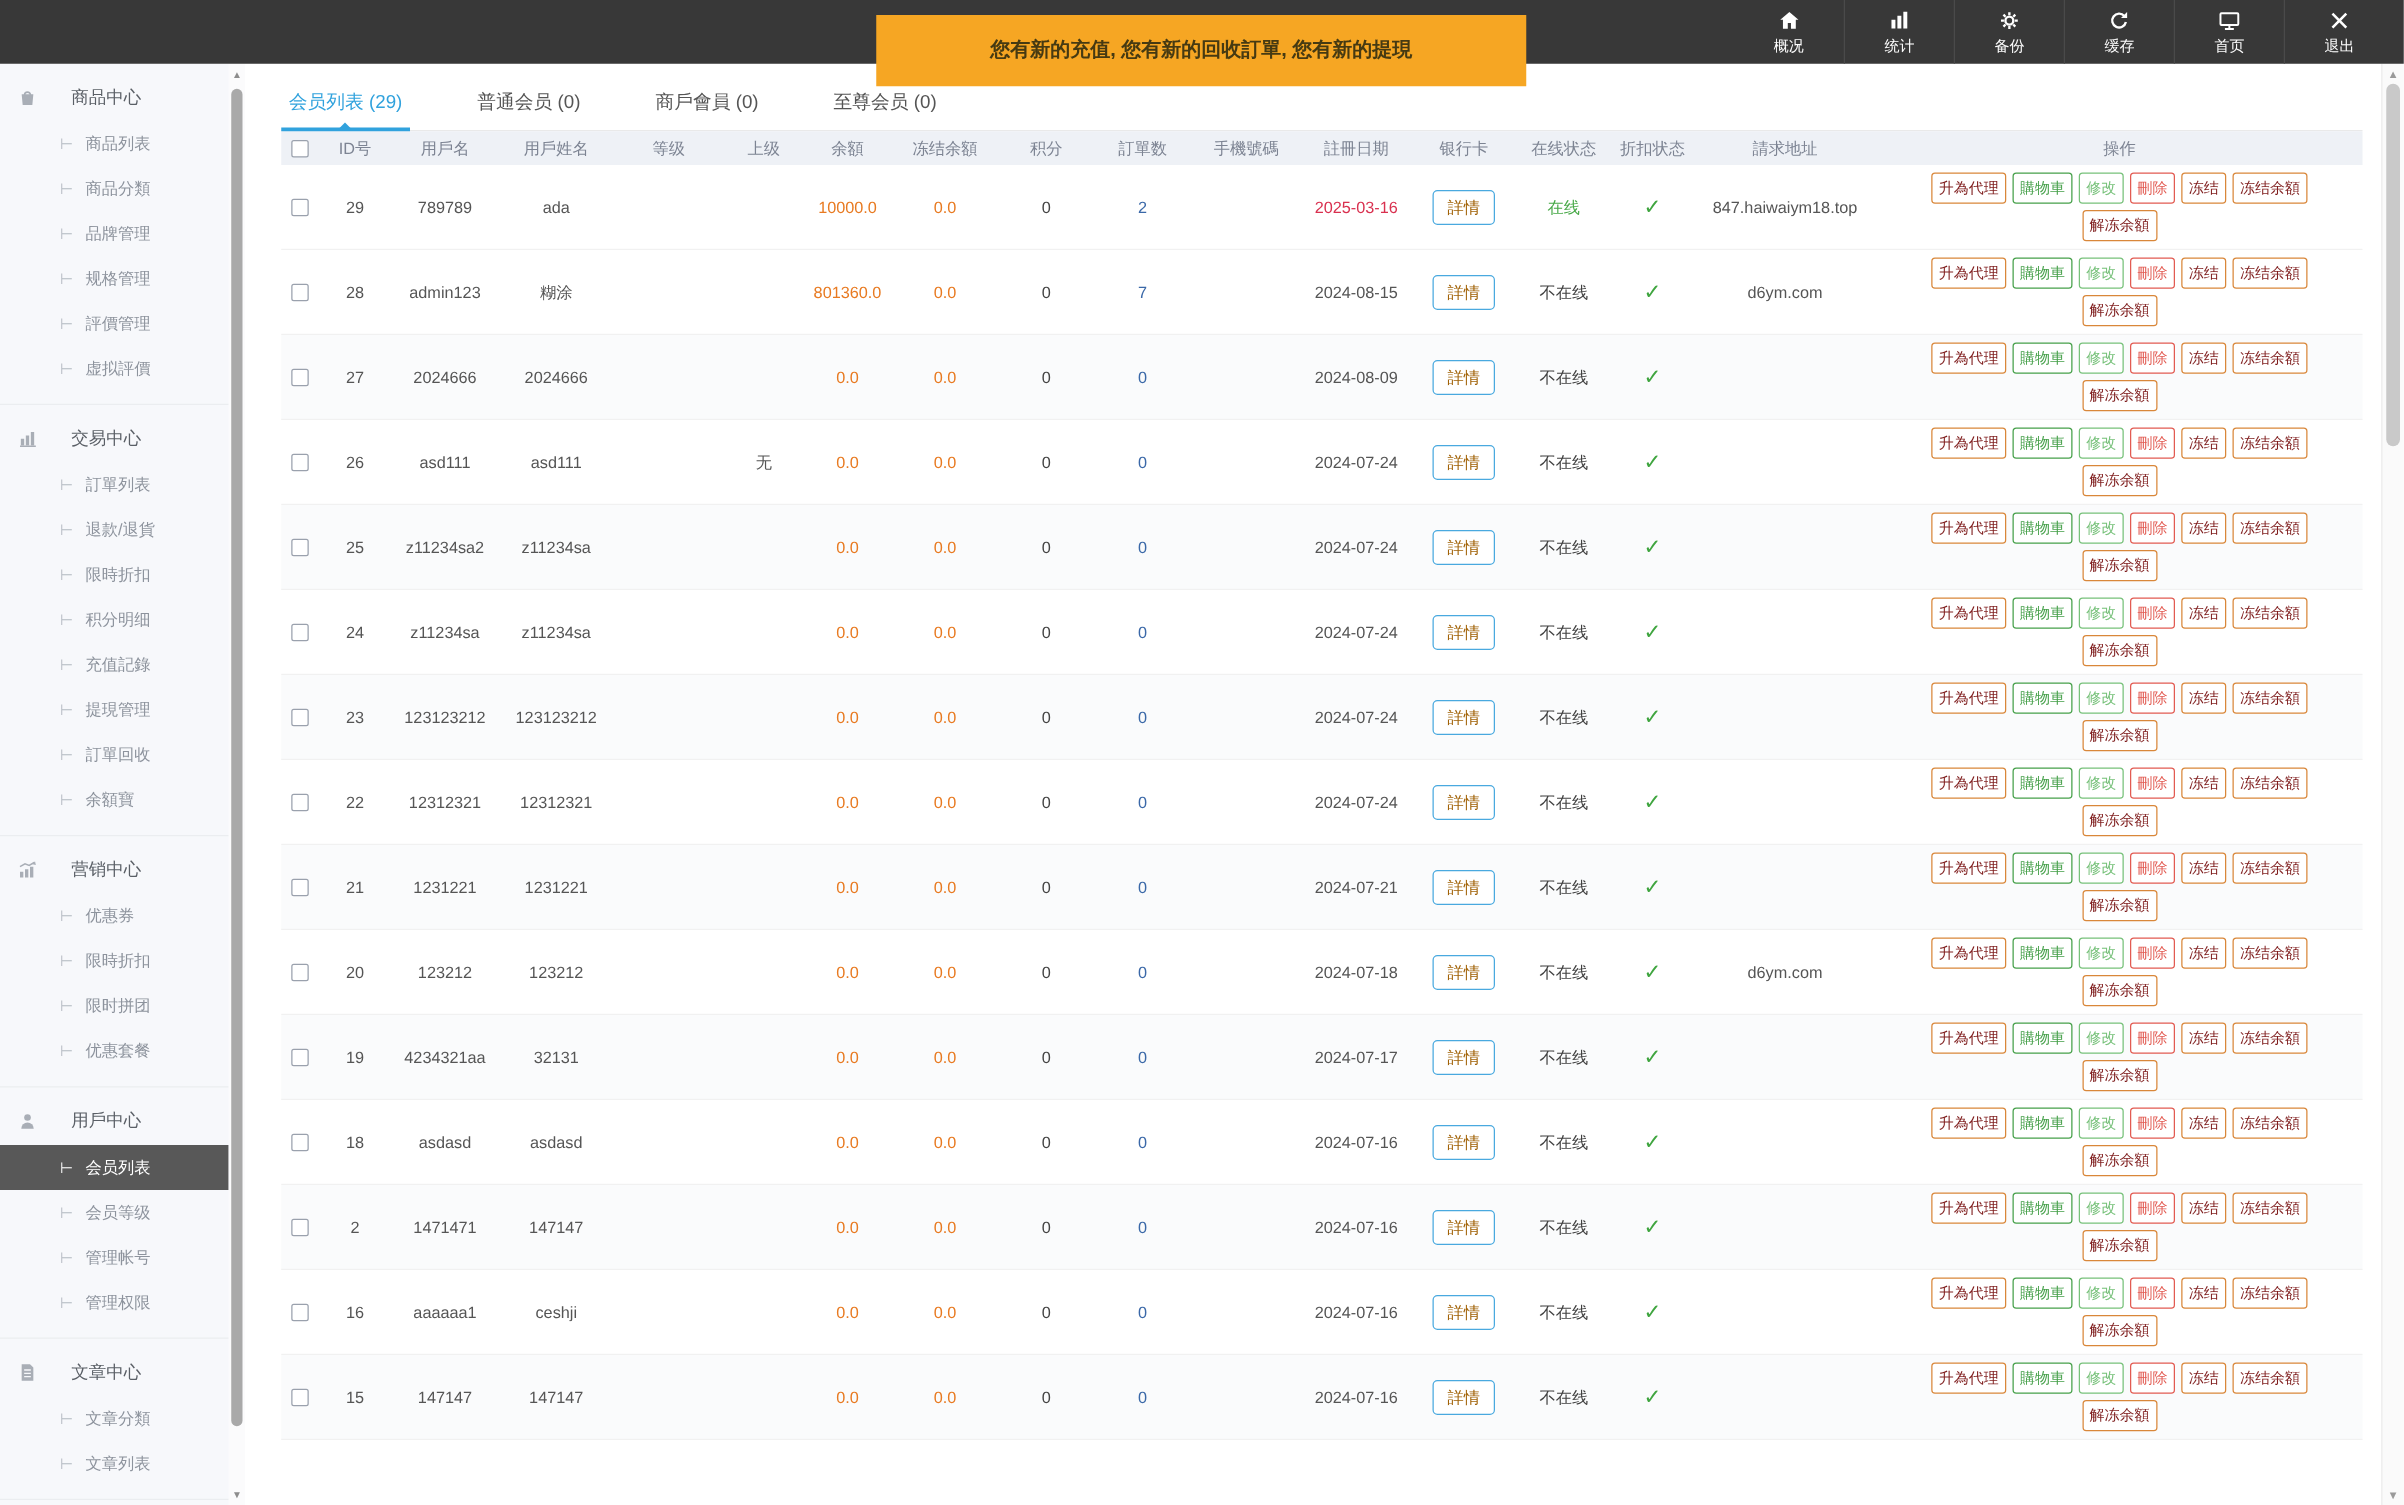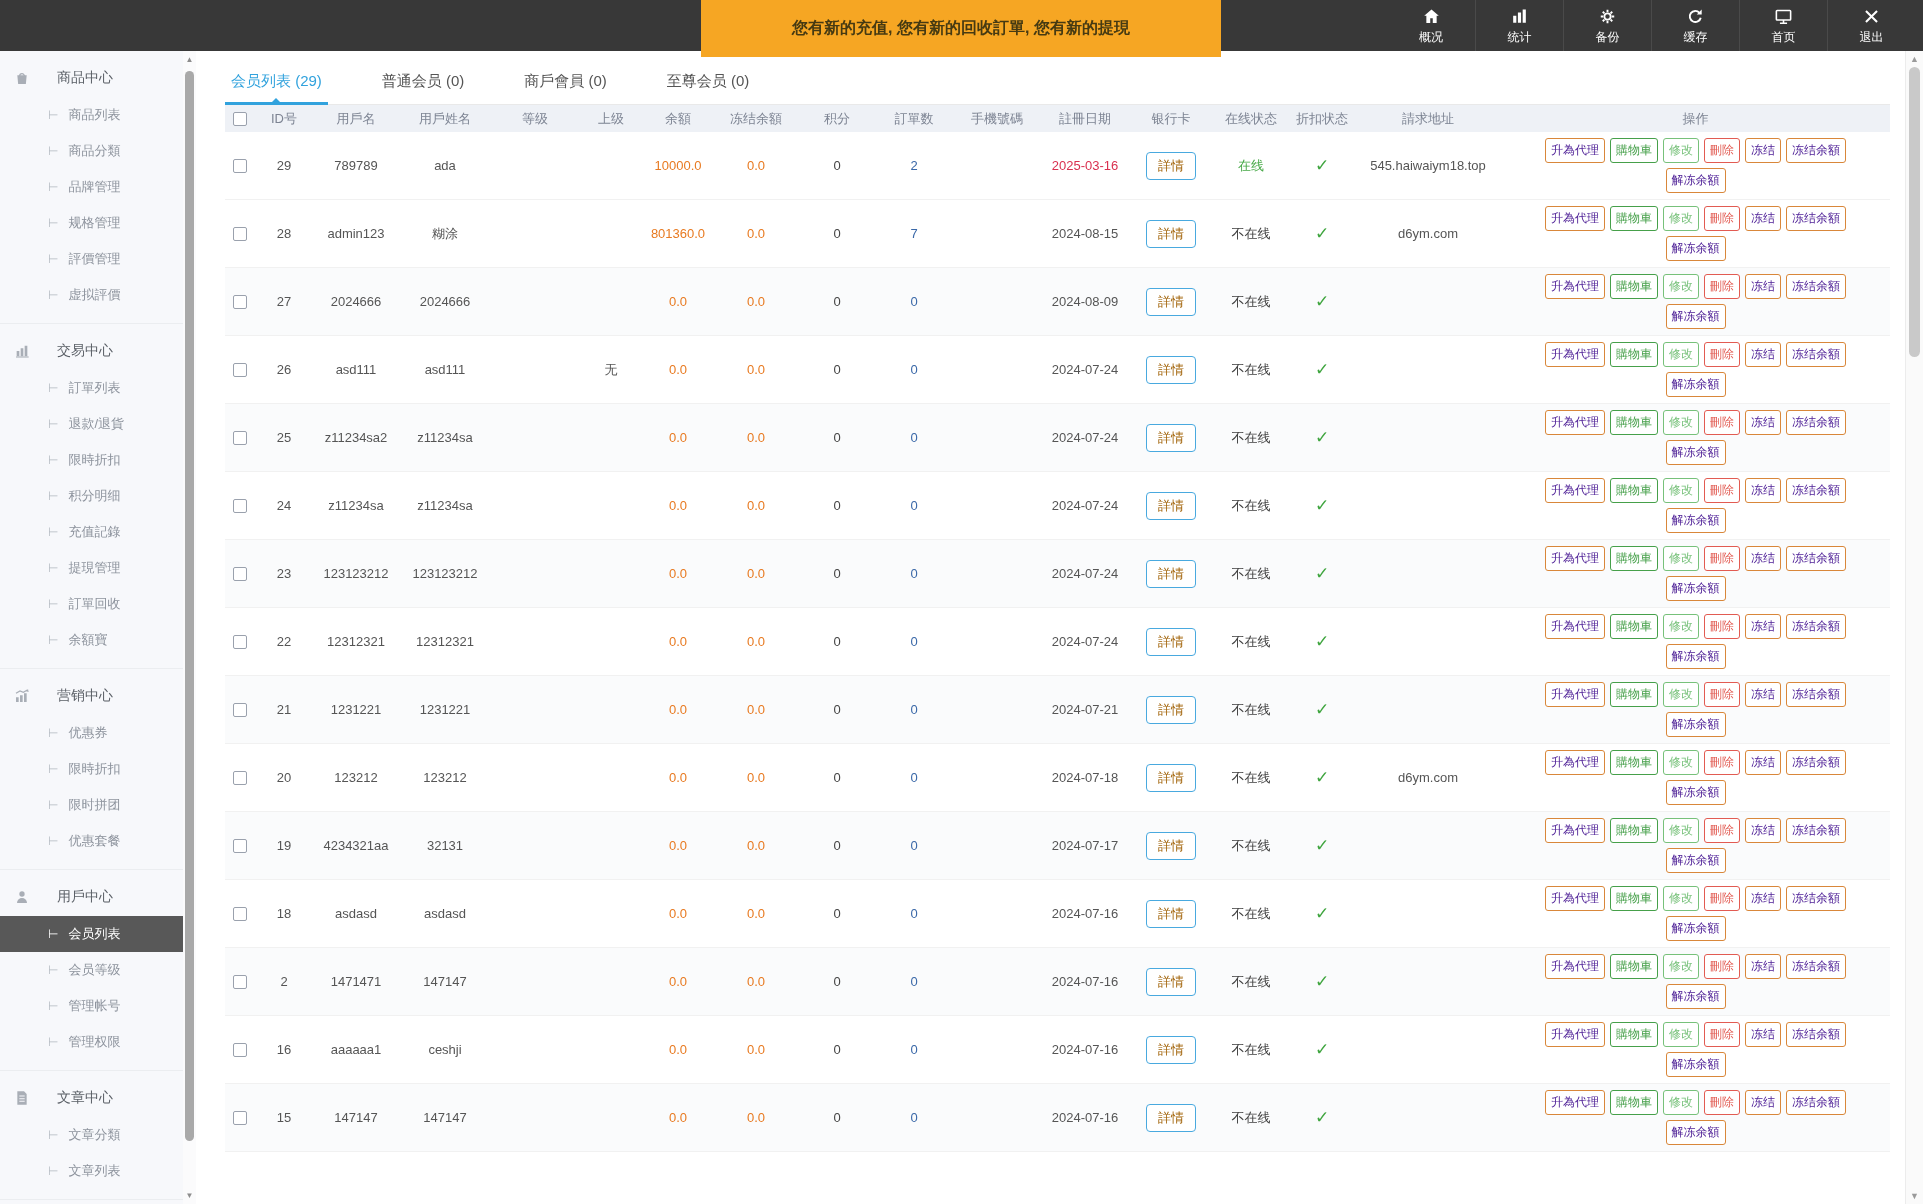--- a/index.html
+++ b/index.html
@@ -2,21 +2,21 @@
 <html><head>
 <meta charset="utf-8">
 <style>
   * { margin:0; padding:0; box-sizing:border-box; }
   html,body { width:1923px; height:1204px; overflow:hidden; background:#fff;
     font-family:"Liberation Sans","DejaVu Sans",sans-serif; font-size:13px; color:#555; }
 
   
   .topbar { position:absolute; left:0; top:0; width:1923px; height:51px; background:#383838; z-index:5; }
   .brand { position:absolute; left:34px; top:0; line-height:51px; color:#fff; font-size:21px; font-weight:bold; letter-spacing:11px; white-space:nowrap; }
-  .banner { position:absolute; left:701px; top:0; width:520px; height:57px; background:#f6a623; color:#463a12; font-size:16px; font-weight:bold; display:flex; align-items:center; justify-content:center; z-index:6; }
+  .banner { position:absolute; left:701px; top:12px; width:520px; height:57px; background:#f6a623; color:#463a12; font-size:16px; font-weight:bold; display:flex; align-items:center; justify-content:center; z-index:6; }
   .topnav { position:absolute; right:8px; top:0; height:51px; display:flex; }
   .nav-item { width:88px; height:51px; display:flex; flex-direction:column; align-items:center; justify-content:center; color:#fff; cursor:pointer; }
   .nav-item + .nav-item { border-left:1px solid #4a4a4a; }
   .nav-ic { height:22px; display:flex; align-items:center; }
   .nav-label { font-size:12px; margin-top:1px; }
 
   
   .sidebar { position:absolute; left:0; top:51px; width:183px; bottom:0; background:#f7f8fb; overflow:hidden; }
   .side-sec { padding:8px 0 10px 0; border-bottom:1px solid #ebedf0; }
   .side-sec:last-child { border-bottom:none; }
@@ -66,21 +66,21 @@
   .val-orange { color:#e87a21; }
   .val-dark { color:#444; }
   .val-link { color:#3a68a8; cursor:pointer; }
   .date-red { color:#d9304f; }
   .btn-detail { display:inline-block; border:1px solid #49a9df; color:#a16207; background:#fff; border-radius:4px; padding:4px 11px; font-size:13px; cursor:pointer; }
   .online-on { color:#48a948; }
   .online-off { color:#404040; }
   .checkmark { color:#3fa53f; font-size:17px; font-weight:bold; }
   .actions { display:flex; flex-wrap:wrap; gap:5px 5px; justify-content:center; align-items:center; padding:6px 4px; }
   .abtn { border-radius:3px; background:#fff; font-size:12px; padding:3px 5px; border:1px solid; cursor:pointer; white-space:nowrap; font-family:inherit; }
-  .abtn.orange { color:#4c1d95; border-color:#d9873a; }
+  .abtn.orange { color:#7f1d1d; border-color:#d9873a; }
   .abtn.green  { color:#46a04a; border-color:#46a04a; }
   .abtn.lgreen { color:#77c17a; border-color:#77c17a; }
   .abtn.red    { color:#e25b52; border-color:#e25b52; }
   .line2 { width:100%; display:flex; justify-content:center; }
 </style>
 </head>
 <body>
 
 <div class="topbar">
   <div class="topnav" id="topnav">
@@ -343,21 +343,21 @@
         <div class="cell"></div>
         <div class="cell val-orange">10000.0</div>
         <div class="cell val-orange">0.0</div>
         <div class="cell val-dark">0</div>
         <div class="cell val-link">2</div>
         <div class="cell"></div>
         <div class="cell date-red">2025-03-16</div>
         <div class="cell"><span class="btn-detail">詳情</span></div>
         <div class="cell online-on">在线</div>
         <div class="cell"><span class="checkmark">✓</span></div>
-        <div class="cell">545.haiwaiym18.top</div>
+        <div class="cell">847.haiwaiym18.top</div>
         <div class="actions">
           <button class="abtn orange">升為代理</button>
           <button class="abtn green">購物車</button>
           <button class="abtn lgreen">修改</button>
           <button class="abtn red">刪除</button>
           <button class="abtn orange">冻结</button>
           <button class="abtn orange">冻结余額</button>
           <div class="line2">
             <button class="abtn orange">解冻余額</button>
           </div>

